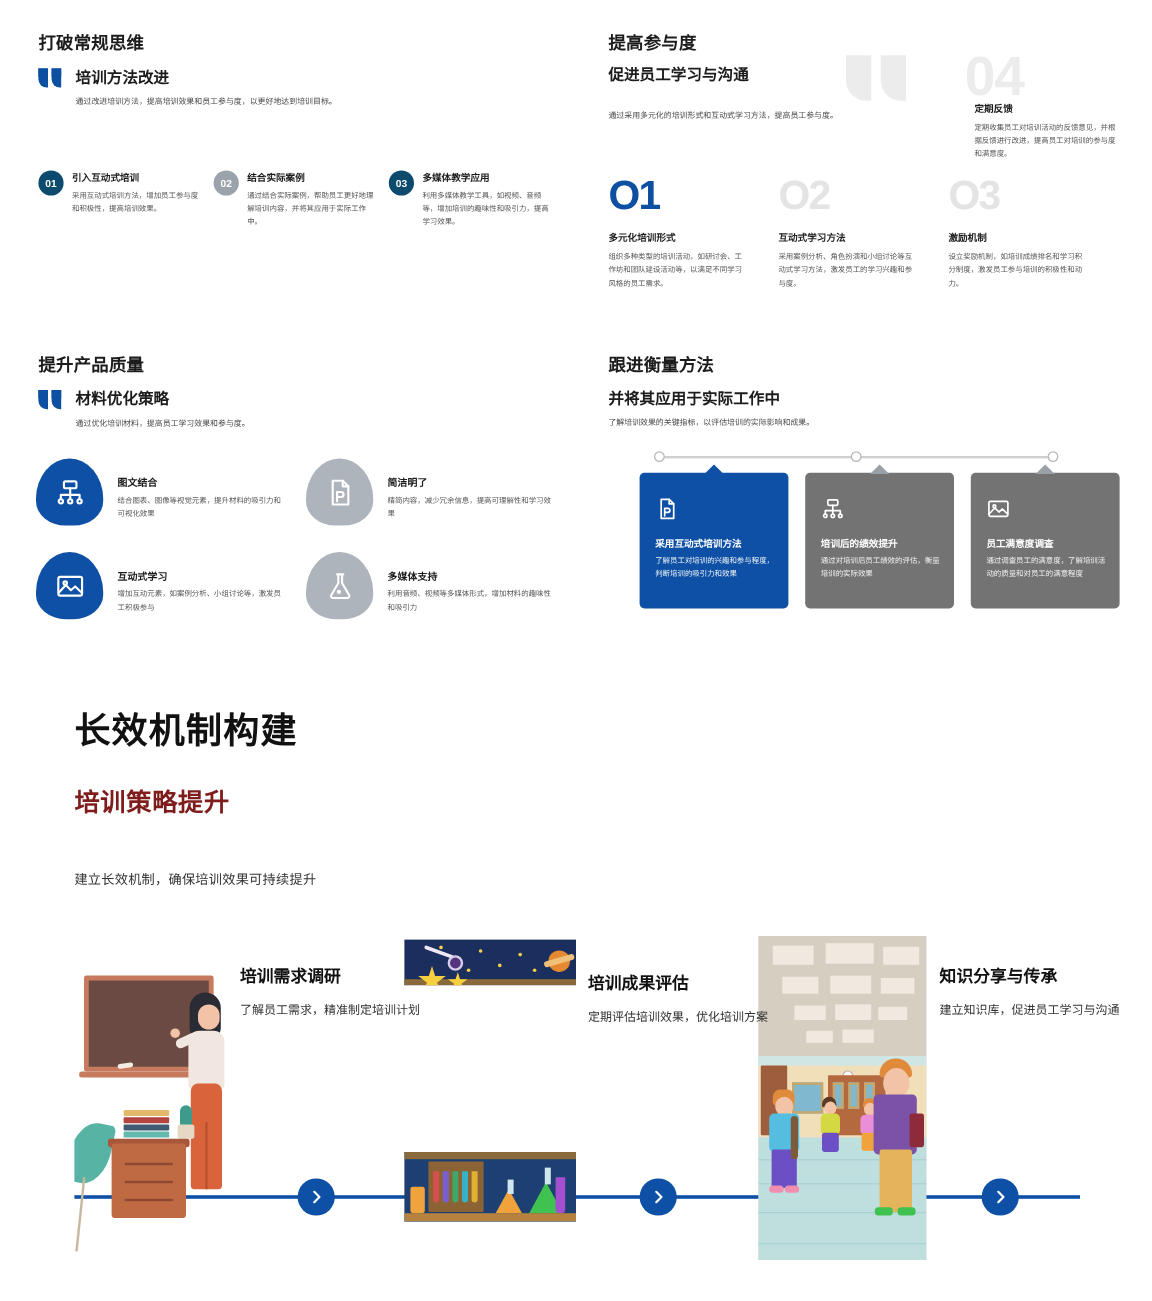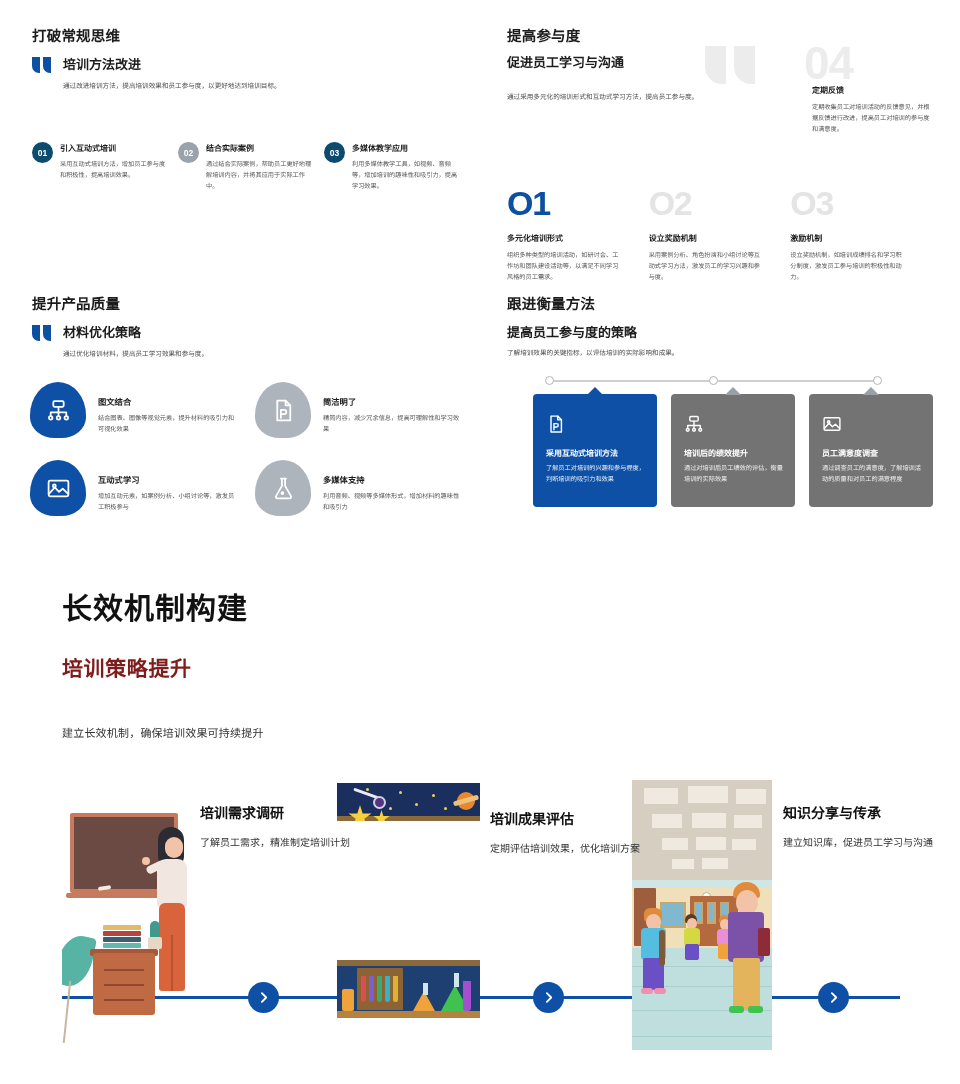--- a/index.html
+++ b/index.html
@@ -70,21 +70,21 @@
   .ghost-quote b { left: 29px; }
 
   .ghost-04 {
     position: absolute; left: 297px; top: 12px;
     font-size: 46px; font-weight: bold; color: #ececec; letter-spacing: -1px;
   }
   #q2 .o4-block { position: absolute; left: 305px; top: 60px; width: 118px; }
   #q2 .o4-block .num-title { font-size: 8px; margin-bottom: 6px; }
 
   .onum-row { position: absolute; left: 507px; top: 146px; width: 425px; display: flex; }
-  .onum-item { width: 142px; margin-top: 40px; }
+  .onum-item { width: 142px; }
   .onum {
     font-size: 34px; font-weight: bold; letter-spacing: -1.3px; line-height: 1;
     margin-bottom: 12px;
   }
   .onum.blue { color: #0d4fa0; }
   .onum.grey { color: #e4e4e4; }
   .onum-title { font-size: 8px; font-weight: bold; color: #1c1c1c; margin-bottom: 6px; }
   .onum-body { width: 112px; }
 
   
@@ -306,21 +306,21 @@
   </div>
 
   <div class="onum-row">
     <div class="onum-item">
       <div class="onum blue">O1</div>
       <div class="onum-title">多元化培训形式</div>
       <div class="body-xs onum-body">组织多种类型的培训活动，如研讨会、工作坊和团队建设活动等，以满足不同学习风格的员工需求。</div>
     </div>
     <div class="onum-item">
       <div class="onum grey">O2</div>
-      <div class="onum-title">设立奖励机制</div>
+      <div class="onum-title">互动式学习方法</div>
       <div class="body-xs onum-body">采用案例分析、角色扮演和小组讨论等互动式学习方法，激发员工的学习兴趣和参与度。</div>
     </div>
     <div class="onum-item">
       <div class="onum grey">O3</div>
       <div class="onum-title">激励机制</div>
       <div class="body-xs onum-body">设立奖励机制，如培训成绩排名和学习积分制度，激发员工参与培训的积极性和动力。</div>
     </div>
   </div>
 
   <div id="q3">
@@ -390,21 +390,21 @@
       </div>
       <div class="drop-text">
         <div class="drop-title">多媒体支持</div>
         <div class="body-xs drop-body">利用音频、视频等多媒体形式，增加材料的趣味性和吸引力</div>
       </div>
     </div>
   </div>
 
   <div id="q4">
     <div class="eyebrow t1">跟进衡量方法</div>
-    <div class="sub-h t2">提高员工参与度的策略</div>
+    <div class="sub-h t2">并将其应用于实际工作中</div>
     <div class="body-sm lead">了解培训效果的关键指标，以评估培训的实际影响和成果。</div>
   </div>
 
   <div class="tl-axis">
     <div class="line"></div>
     <div class="dot d0"></div>
     <div class="dot d1"></div>
     <div class="dot d2"></div>
   </div>
 

